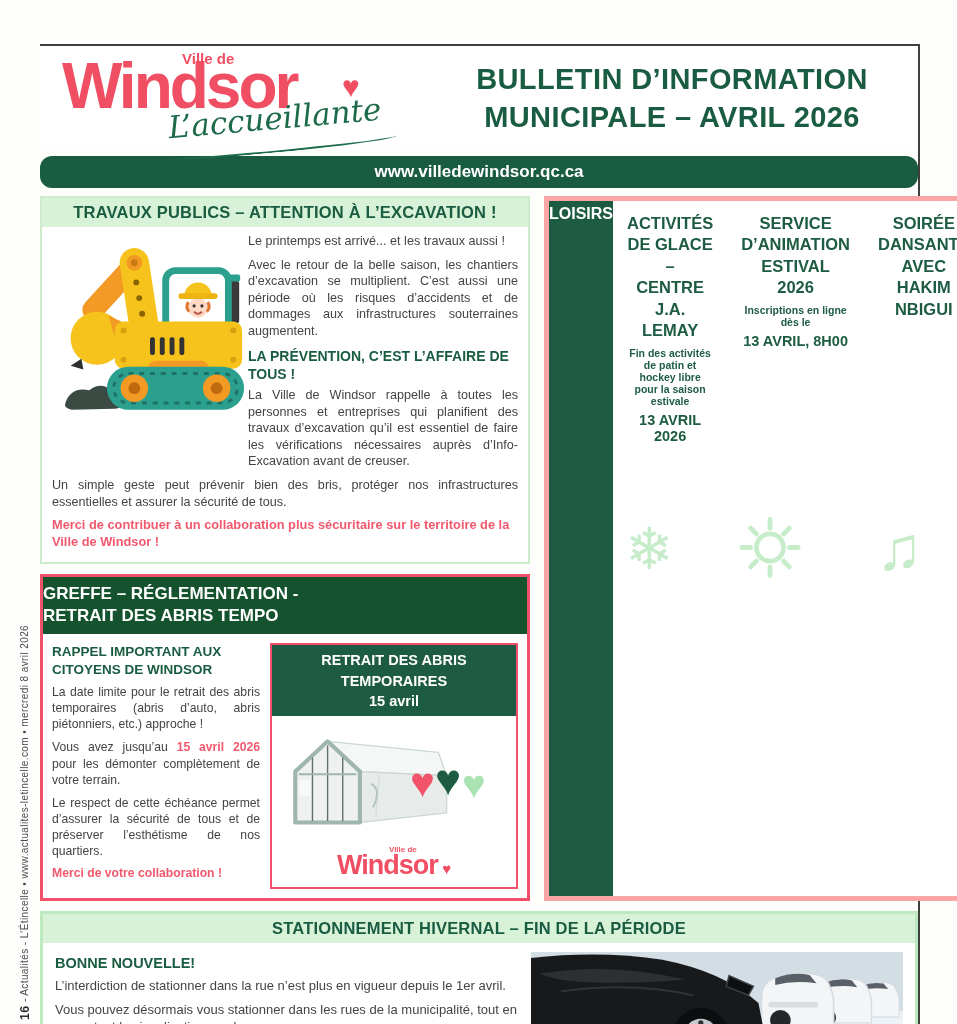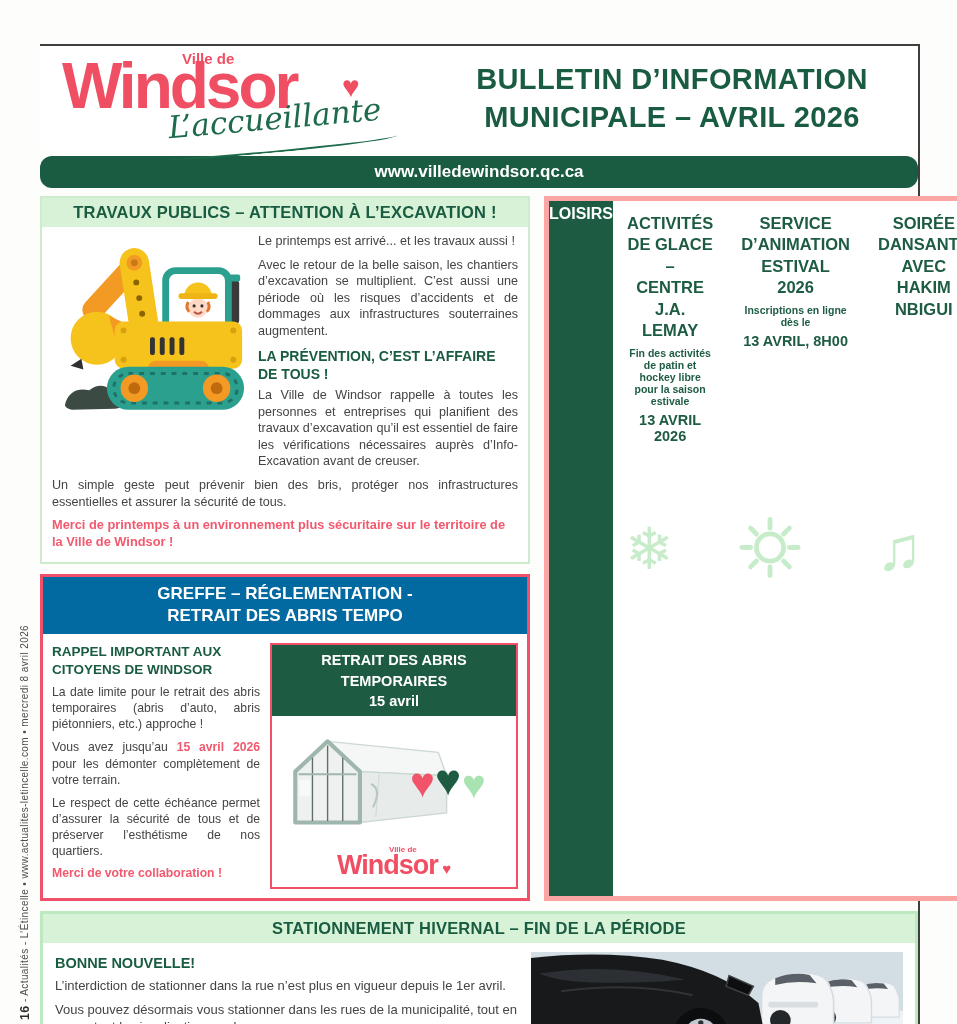--- a/index.html
+++ b/index.html
@@ -29,30 +29,30 @@
        text-align:center;font-size:17px;padding:6px 0;border-radius:12px;}
   
   .main{display:flex;gap:14px;margin-top:8px;}
   .col-left{width:490px;flex:none;}
   .col-right{flex:1;display:flex;}
   .section-hd{background:#d7f2d7;color:#1a5c42;font-weight:800;text-align:center;
        font-size:16.5px;padding:5px 2px;letter-spacing:.2px;}
   
   .travaux{border:2px solid #cdeccd;background:#fff;}
   .travaux-body{padding:6px 10px 4px;}
-  .trav-top{display:flex;gap:10px;}
+  .trav-top{display:flex;gap:0;}
   .trav-illu{width:196px;height:186px;flex:none;}
   .trav-text{flex:1;}
   p{margin:0 0 7px;}
   .body-txt{font-size:12.6px;color:#444;text-align:justify;line-height:1.32;}
   .green-sub{color:#1a5c42;font-weight:800;font-size:14px;line-height:1.3;margin:2px 0 4px;}
   .pink-txt{color:#f2596e;font-weight:bold;font-size:12.8px;line-height:1.3;}
   
   .greffe{margin-top:10px;border:3px solid #f0506a;background:#fff;}
-  .greffe-hd{background:#0369a1;color:#fff;font-weight:800;text-align:center;
+  .greffe-hd{background:#14532d;color:#fff;font-weight:800;text-align:left;
        font-size:17px;line-height:1.35;padding:6px 0;}
   .greffe-body{display:flex;gap:10px;padding:9px;}
   .greffe-left{width:208px;flex:none;}
   .greffe-sub{color:#1a5c42;font-weight:800;font-size:13.5px;line-height:1.3;margin-bottom:5px;}
   .greffe-left .body-txt{font-size:12.2px;}
   .abri-box{flex:1;border:2.5px solid #f0506a;display:flex;flex-direction:column;}
   .abri-hd{background:#1d5c42;color:#fff;font-weight:800;text-align:center;
        font-size:14.5px;line-height:1.4;padding:5px 2px;}
   .abri-img{position:relative;flex:1;background:#fff;min-height:168px;}
   .tent-svg{position:absolute;left:4px;top:10px;width:172px;height:118px;}
@@ -156,21 +156,21 @@
                 <circle cx="168" cy="156" r="6" fill="#c06a10"></circle>
             </svg>
             <div class="trav-text">
               <p class="body-txt">Le printemps est arrivé... et les travaux aussi !</p>
               <p class="body-txt">Avec le retour de la belle saison, les chantiers d’excavation se multiplient. C’est aussi une période où les risques d’accidents et de dommages aux infrastructures souterraines augmentent.</p>
               <p class="green-sub">LA PRÉVENTION, C’EST L’AFFAIRE DE TOUS !</p>
               <p class="body-txt">La Ville de Windsor rappelle à toutes les personnes et entreprises qui planifient des travaux d’excavation qu’il est essentiel de faire les vérifications nécessaires auprès d’Info-Excavation avant de creuser.</p>
             </div>
           </div>
           <p class="body-txt">Un simple geste peut prévenir bien des bris, protéger nos infrastructures essentielles et assurer la sécurité de tous.</p>
-          <p class="pink-txt">Merci de printemps à un environnement plus sécuritaire sur le territoire de la Ville de Windsor !</p>
+          <p class="pink-txt">Merci de contribuer à un collaboration plus sécuritaire sur le territoire de la Ville de Windsor !</p>
         </div>
       </div>
 
       <div class="greffe">
         <div class="greffe-hd">
           <div>GREFFE – RÉGLEMENTATION -</div>
           <div>RETRAIT DES ABRIS TEMPO</div>
         </div>
         <div class="greffe-body">
           <div class="greffe-left">

